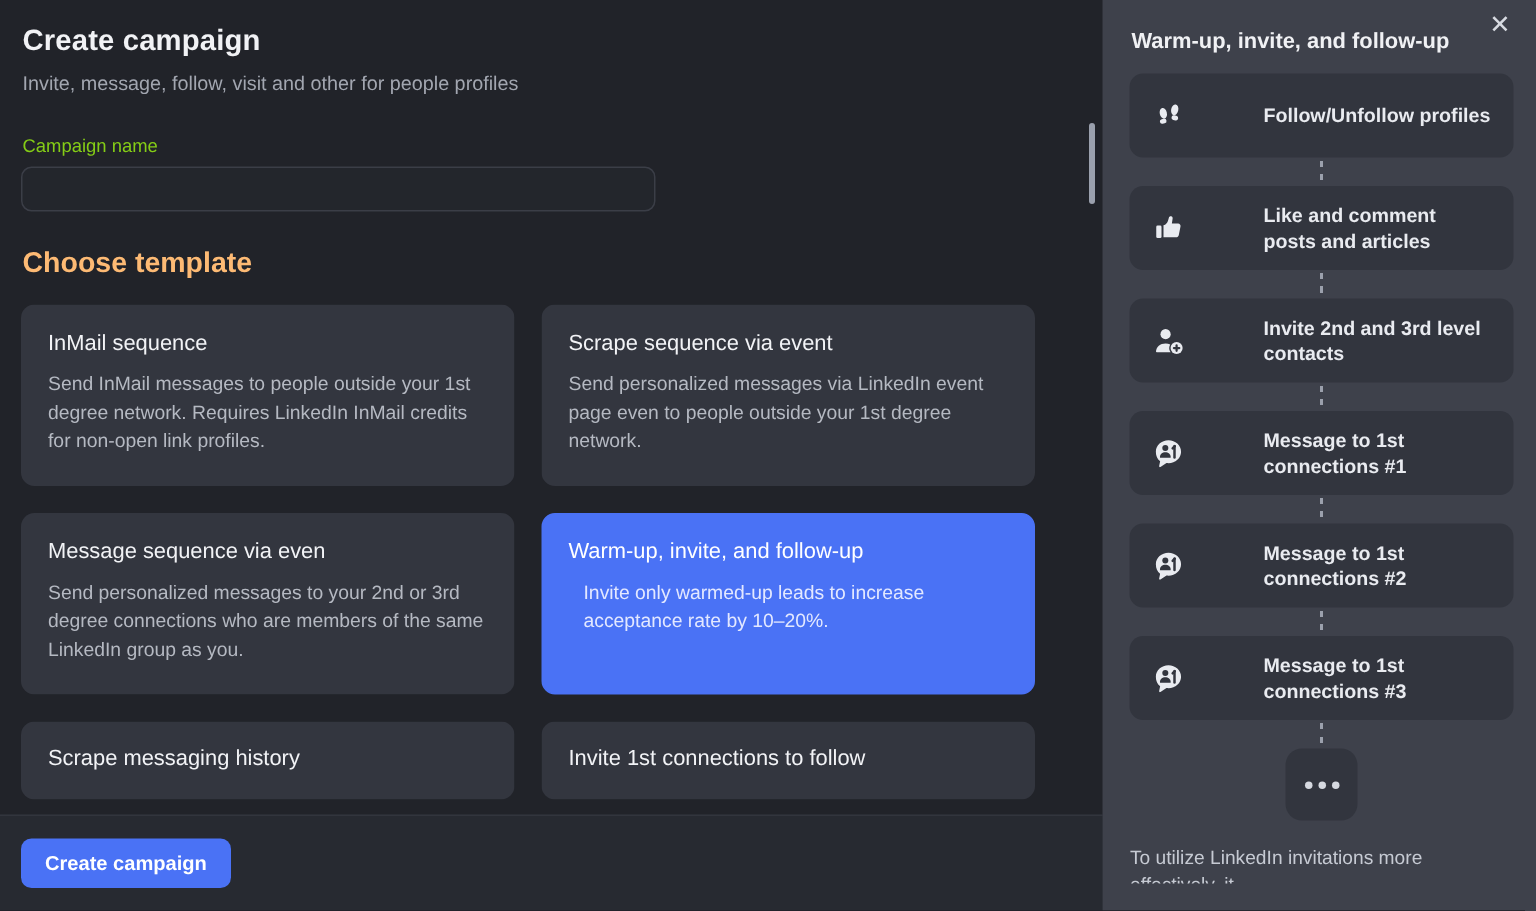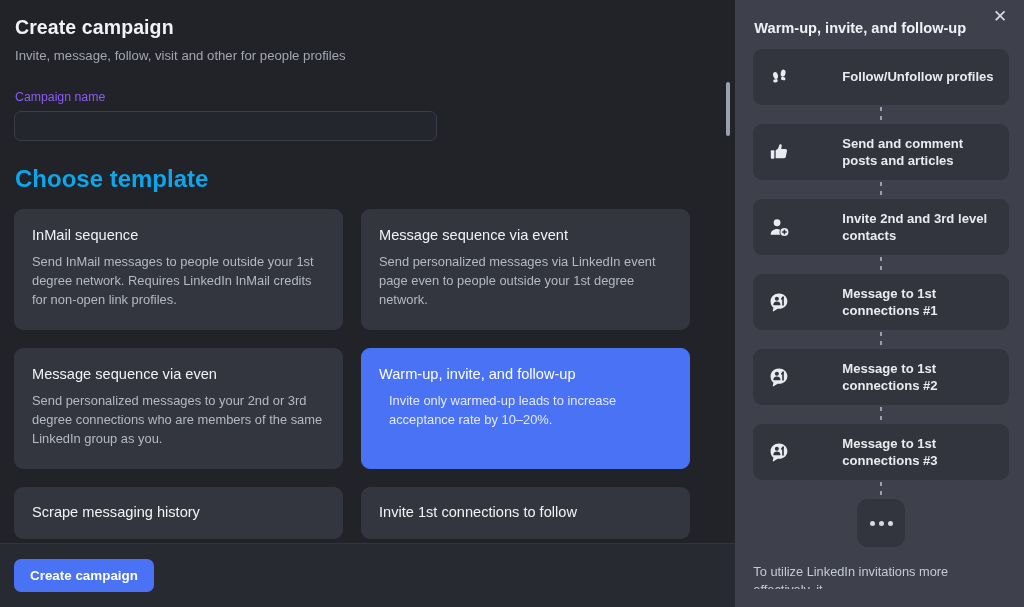--- a/index.html
+++ b/index.html
@@ -56,42 +56,42 @@
   }
 
   .page-subtitle {
     font-size: 13.2px;
     color: #a2a6b0;
     margin: 9px 0 0 1px;
   }
 
   .field-label {
     font-size: 12.3px;
-    color: #8b5cf6;
+    color: #84cc16;
     margin: 27px 0 7px 1px;
   }
 
   .text-input {
     width: 423px;
     height: 30px;
     border-radius: 7px;
     border: 1px solid #3b3e47;
     background: #23262c;
     color: #e7e9ee;
     font-family: "Liberation Sans", sans-serif;
     font-size: 13px;
     padding: 0 11px;
     outline: none;
   }
   .text-input::placeholder { color: #7e838f; }
 
   .section-title {
-    font-size: 24px;
+    font-size: 19px;
     font-weight: bold;
-    color: #0ea5e9;
+    color: #fdba74;
     margin: 24px 0 0 1px;
   }
 
   
   .card-grid {
     display: grid;
     grid-template-columns: 329px 329px;
     gap: 18px 18px;
     margin-top: 16px;
   }
@@ -299,21 +299,21 @@
       <h2 class="section-title">Choose template</h2>
 
       <div class="card-grid">
 
         <div class="tpl-card">
           <div class="tpl-name">InMail sequence</div>
           <div class="tpl-desc">Send InMail messages to people outside your 1st degree network. Requires LinkedIn InMail credits for non-open link profiles.</div>
         </div>
 
         <div class="tpl-card">
-          <div class="tpl-name">Message sequence via event</div>
+          <div class="tpl-name">Scrape sequence via event</div>
           <div class="tpl-desc">Send personalized messages via LinkedIn event page even to people outside your 1st degree network.</div>
         </div>
 
         <div class="tpl-card">
           <div class="tpl-name">Message sequence via even</div>
           <div class="tpl-desc">Send personalized messages to your 2nd or 3rd degree connections who are members of the same LinkedIn group as you.</div>
         </div>
 
         <div class="tpl-card selected">
           <div class="tpl-name">Warm-up, invite, and follow-up</div>
@@ -362,21 +362,21 @@
           <i></i>
         </div>
 
       <div class="step">
         <span class="step-icon">
           <svg width="20" height="20" viewBox="0 0 24 24" fill="currentColor">
             <rect x="2.2" y="10" width="4.2" height="10" rx="1.1"></rect>
             <path d="M8 20V9.8c1.9-.6 3.1-2 3.6-3.7l.7-2.4c.25-.85 1.0-1.3 1.8-1.1.85.2 1.35 1.0 1.2 1.85L14.7 8.4h5.0c1.25 0 2.15 1.1 1.9 2.3l-1.4 7.0c-.2 1.0-1.1 1.7-2.1 1.7H8z"></path>
           </svg>
         </span>
-        <span class="step-label">Send and comment posts and articles</span>
+        <span class="step-label">Like and comment posts and articles</span>
       </div>
 
       <div class="connector">
           <i></i>
         </div>
 
       <div class="step">
         <span class="step-icon">
           <svg width="21" height="21" viewBox="0 0 24 24" fill="currentColor">
             <circle cx="9.2" cy="6.6" r="3.9"></circle>

